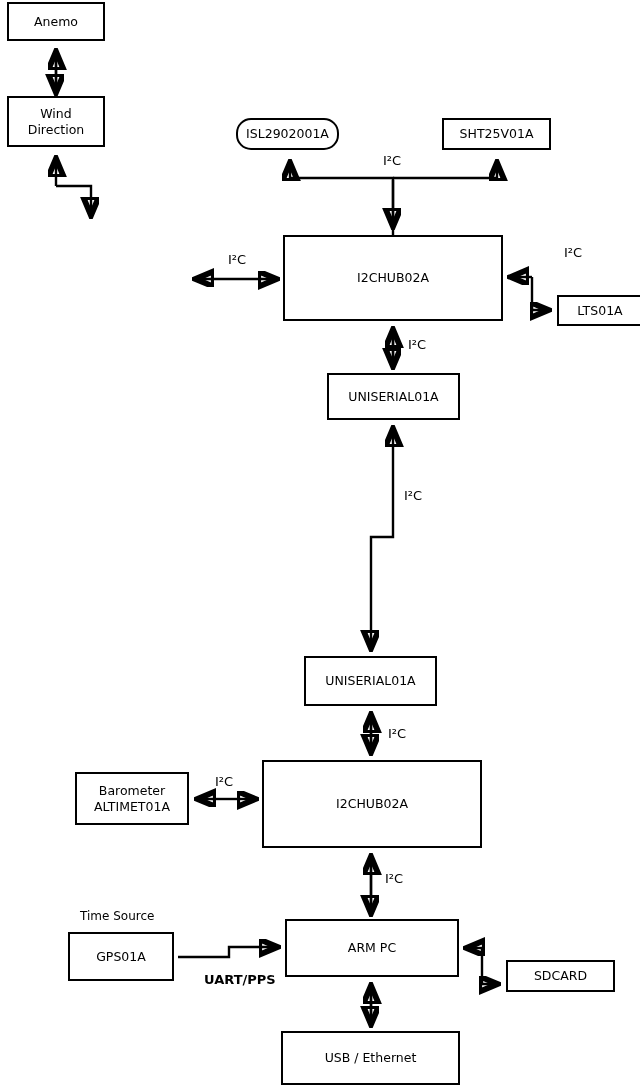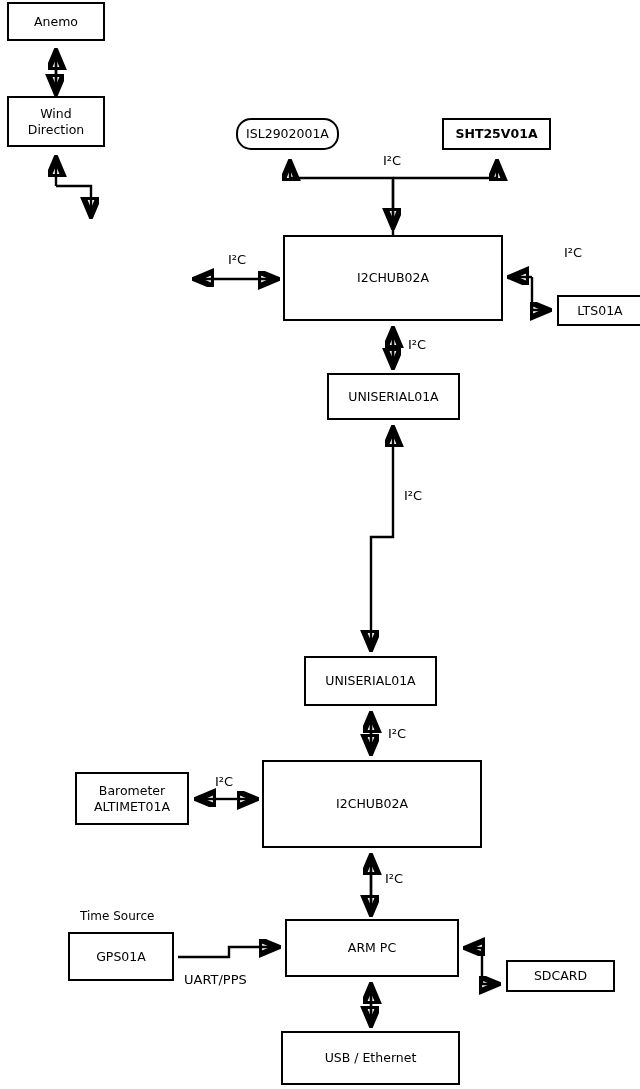--- a/index.html
+++ b/index.html
@@ -135,38 +135,38 @@
     <g>
       <line x1="371" y1="1022" x2="371" y2="986" marker-end="url(#ah)"></line>
       <line x1="371" y1="987" x2="371" y2="1024" marker-end="url(#ah)"></line>
     </g>
   </svg>
 
   <div class="node" style="left:7px;top:96px;width:98px;height:51px;">Wind
 Direction</div>
   <div class="node" style="left:7px;top:2px;width:98px;height:39px;">Anemo</div>
   <div class="node" style="left:236px;top:118px;width:103px;height:32px;border-radius:15px;">ISL2902001A</div>
-  <div class="node" style="left:442px;top:118px;width:109px;height:32px;font-weight:bold;">SHT25V01A</div>
+  <div class="node" style="left:442px;top:118px;width:109px;height:32px;">SHT25V01A</div>
   <div class="node" style="left:283px;top:235px;width:220px;height:86px;">I2CHUB02A</div>
   <div class="node" style="left:557px;top:295px;width:86px;height:31px;">LTS01A</div>
   <div class="node" style="left:327px;top:373px;width:133px;height:47px;">UNISERIAL01A</div>
   <div class="node" style="left:304px;top:656px;width:133px;height:50px;">UNISERIAL01A</div>
   <div class="node" style="left:262px;top:760px;width:220px;height:88px;">I2CHUB02A</div>
   <div class="node" style="left:75px;top:772px;width:114px;height:53px;">Barometer
 ALTIMET01A</div>
   <div class="node" style="left:68px;top:932px;width:106px;height:49px;">GPS01A</div>
   <div class="node" style="left:285px;top:919px;width:174px;height:58px;">ARM PC</div>
   <div class="node" style="left:506px;top:960px;width:109px;height:32px;">SDCARD</div>
   <div class="node" style="left:281px;top:1031px;width:179px;height:54px;">USB / Ethernet</div>
 
   <div class="edge-label" style="left:383px;top:153px;">I²C</div>
   <div class="edge-label" style="left:228px;top:252px;">I²C</div>
   <div class="edge-label" style="left:564px;top:245px;">I²C</div>
   <div class="edge-label" style="left:408px;top:337px;">I²C</div>
   <div class="edge-label" style="left:404px;top:488px;">I²C</div>
   <div class="edge-label" style="left:388px;top:726px;">I²C</div>
   <div class="edge-label" style="left:215px;top:774px;">I²C</div>
   <div class="edge-label" style="left:385px;top:871px;">I²C</div>
-  <div class="edge-label" style="left:184px;top:972px;">UART/PPS</div>
+  <div class="edge-label" style="left:204px;top:972px;font-weight:bold;">UART/PPS</div>
 
   <div class="free-label" style="left:80px;top:909px;">Time Source</div>
 
 </div>
 
 </body></html>

